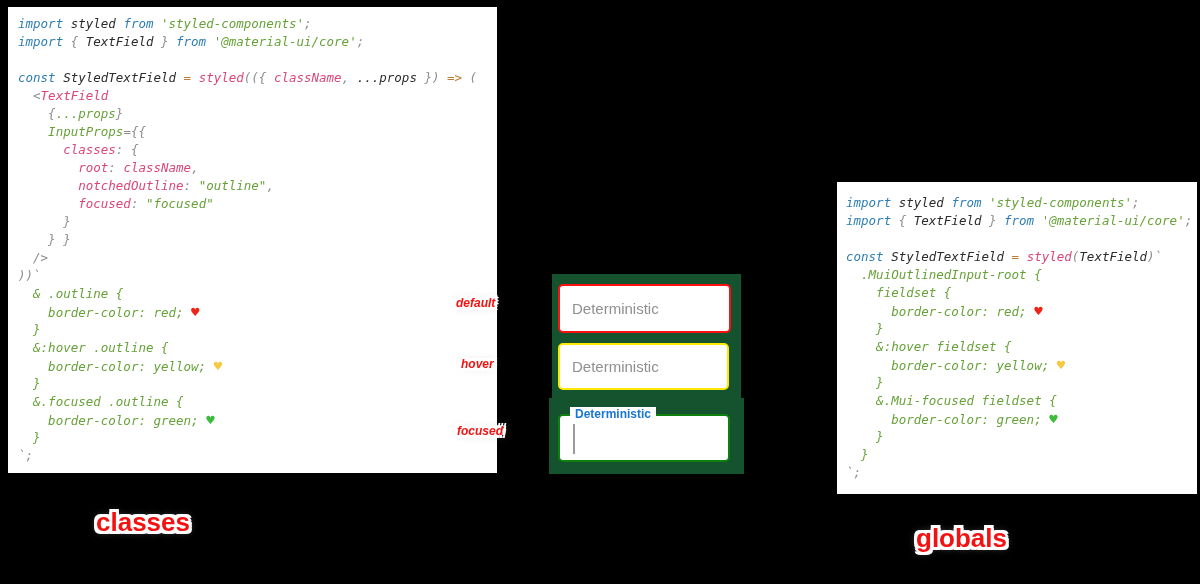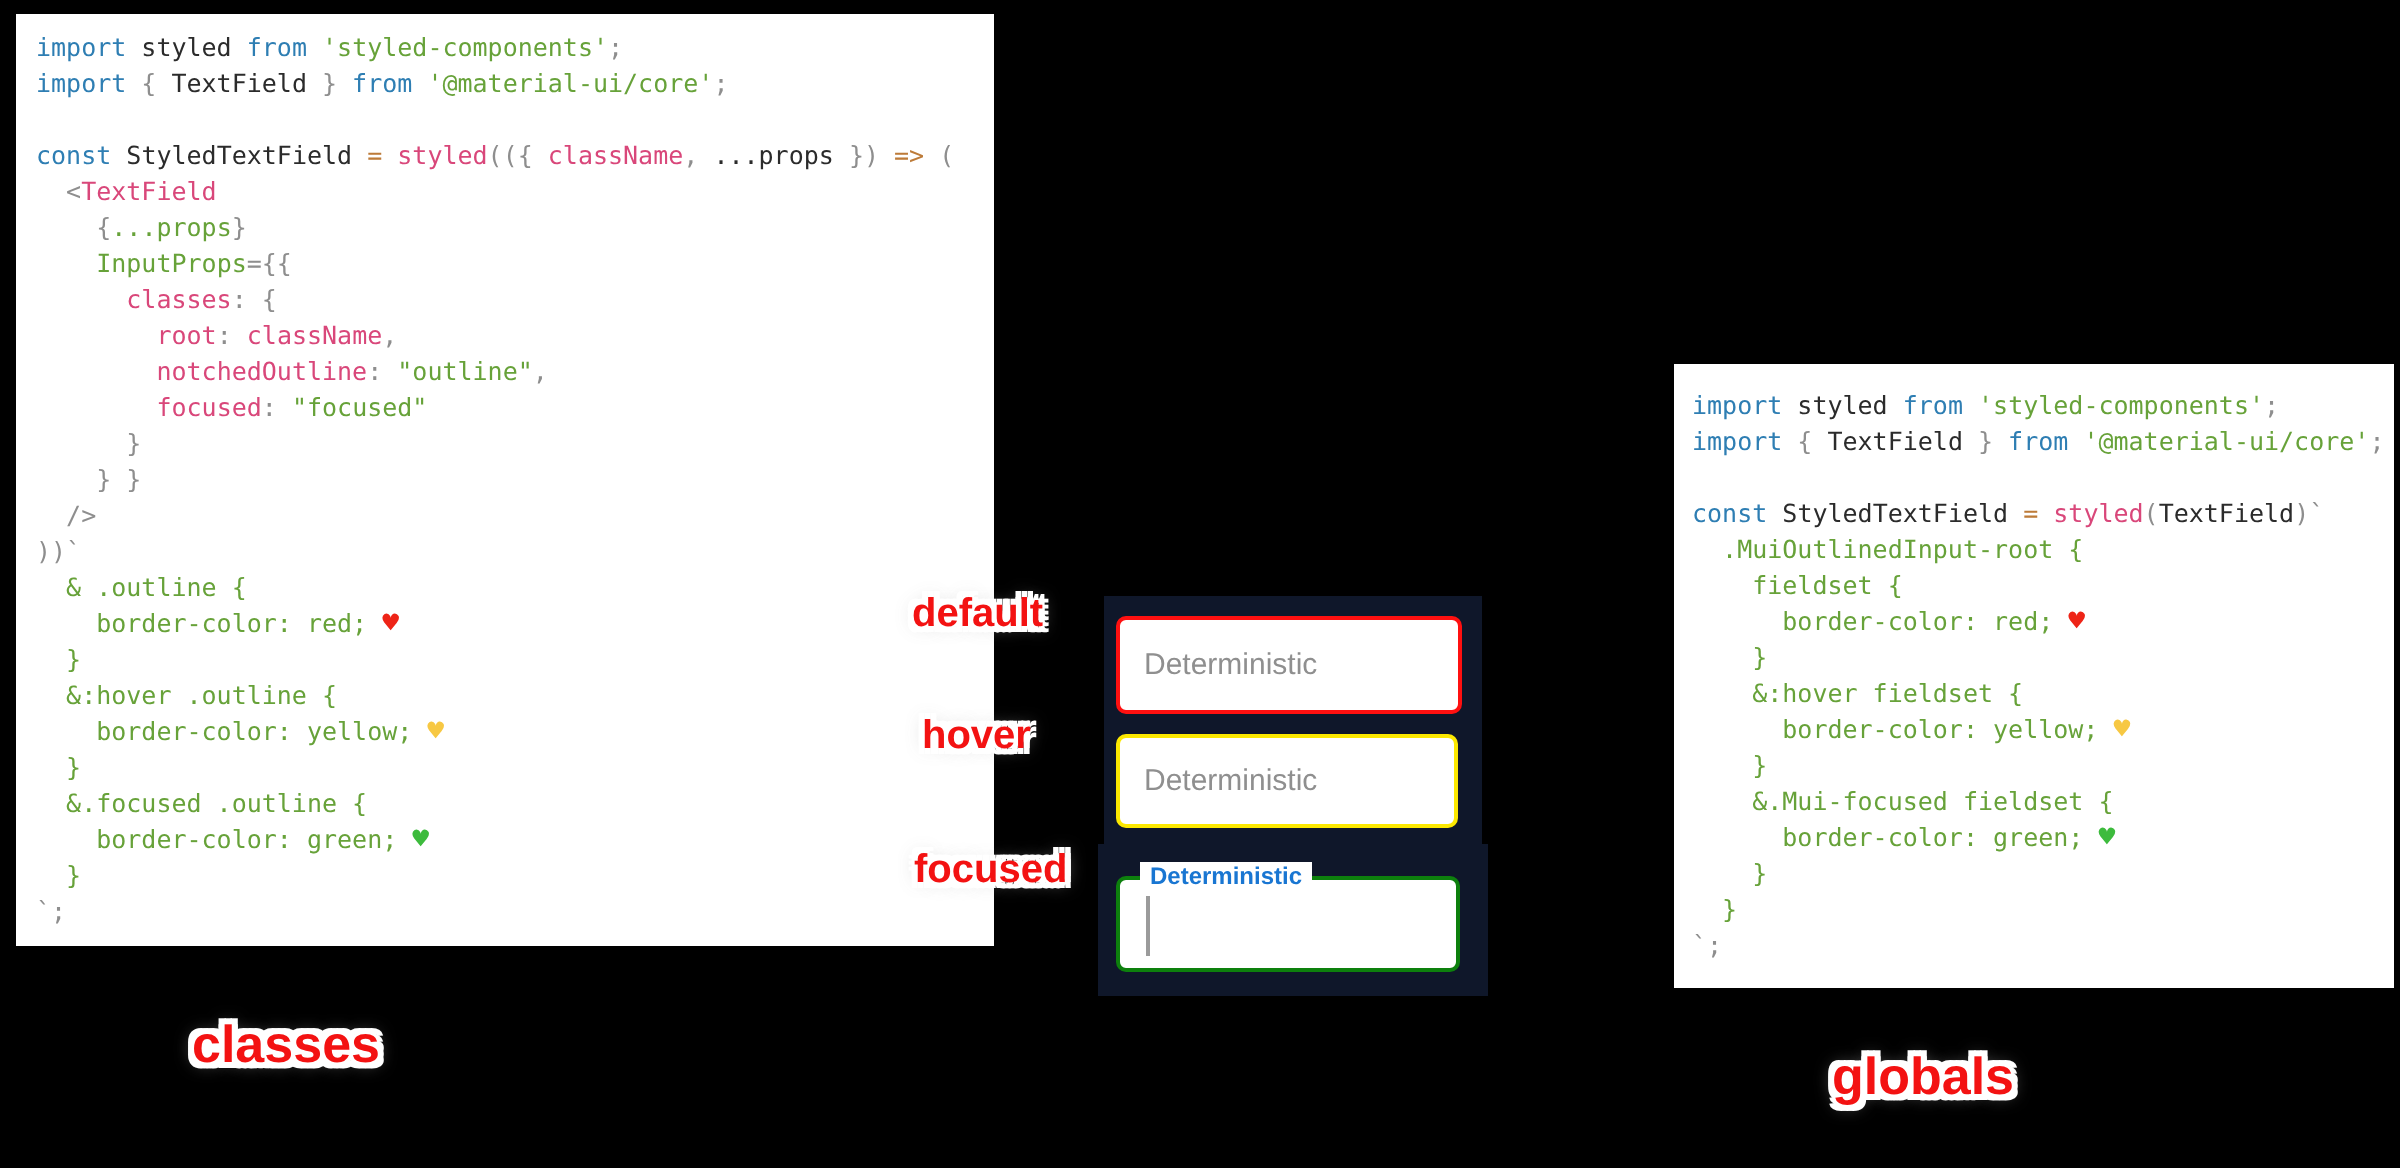--- a/index.html
+++ b/index.html
@@ -16,34 +16,34 @@
     position: absolute;
     background: #ffffff;
     font-family: "DejaVu Sans Mono", monospace;
     font-size: 12.5px;
     line-height: 18px;
     white-space: pre;
     color: #2b2b2b;
   }
   #left-code-panel  { left: 8px;   top: 7px;   width: 489px; height: 466px; padding: 8px 0 0 10px; }
   #right-code-panel { left: 837px; top: 182px; width: 360px; height: 312px; padding: 12px 0 0 9px; }
-  .cl { height: 18px; }
+  .cl { height: 18px; font-style: italic; }
   .tk-kw { color: #2e7eb3; }
   .tk-id { color: #2b2b2b; }
   .tk-str{ color: #67a239; }
   .tk-css{ color: #67a239; }
   .tk-pk { color: #d9477a; }
   .tk-op { color: #bd7b39; }
   .tk-pu { color: #8e8e8e; }
   .tk-hr { color: #ee2417; font-size: 14px; }
   .tk-hy { color: #f7c843; font-size: 14px; }
   .tk-hg { color: #3dbb3d; font-size: 14px; }
 
   
-  .field-panel { position: absolute; background: #0f172a; margin-top: 24px; }
+  .field-panel { position: absolute; background: #14532d; }
   #fields-top    { left: 552px; top: 274px; width: 189px; height: 124px; }
   #fields-bottom { left: 549px; top: 398px; width: 195px; height: 76px; }
 
   .mui-input {
     position: absolute;
     border-radius: 5px;
     background: #fff;
     font-family: "Liberation Sans", sans-serif;
     font-size: 15px;
     color: #444;
@@ -86,21 +86,21 @@
     font-weight: bold;
     color: #f31212;
     letter-spacing: 0px;
     text-shadow:
       -3px -3px 0 #fff,  3px -3px 0 #fff,
       -3px  3px 0 #fff,  3px  3px 0 #fff,
       -3px  0   0 #fff,  3px  0   0 #fff,
        0   -3px 0 #fff,  0    3px 0 #fff,
        0    0   9px rgba(190,190,190,0.85);
   }
-  .sticker-sm { font-size: 20px; }
+  .sticker-sm { font-size: 12px; font-style: italic; }
   .sticker-lg { font-size: 26px; }
   #label-default { left: 456px; top: 296px; }
   #label-hover   { left: 461px; top: 357px; }
   #label-focused { left: 457px; top: 424px; }
   #label-classes { left: 96px;  top: 507px; }
   #label-globals { left: 916px; top: 523px; }
 </style>
 </head>
 <body>
 

